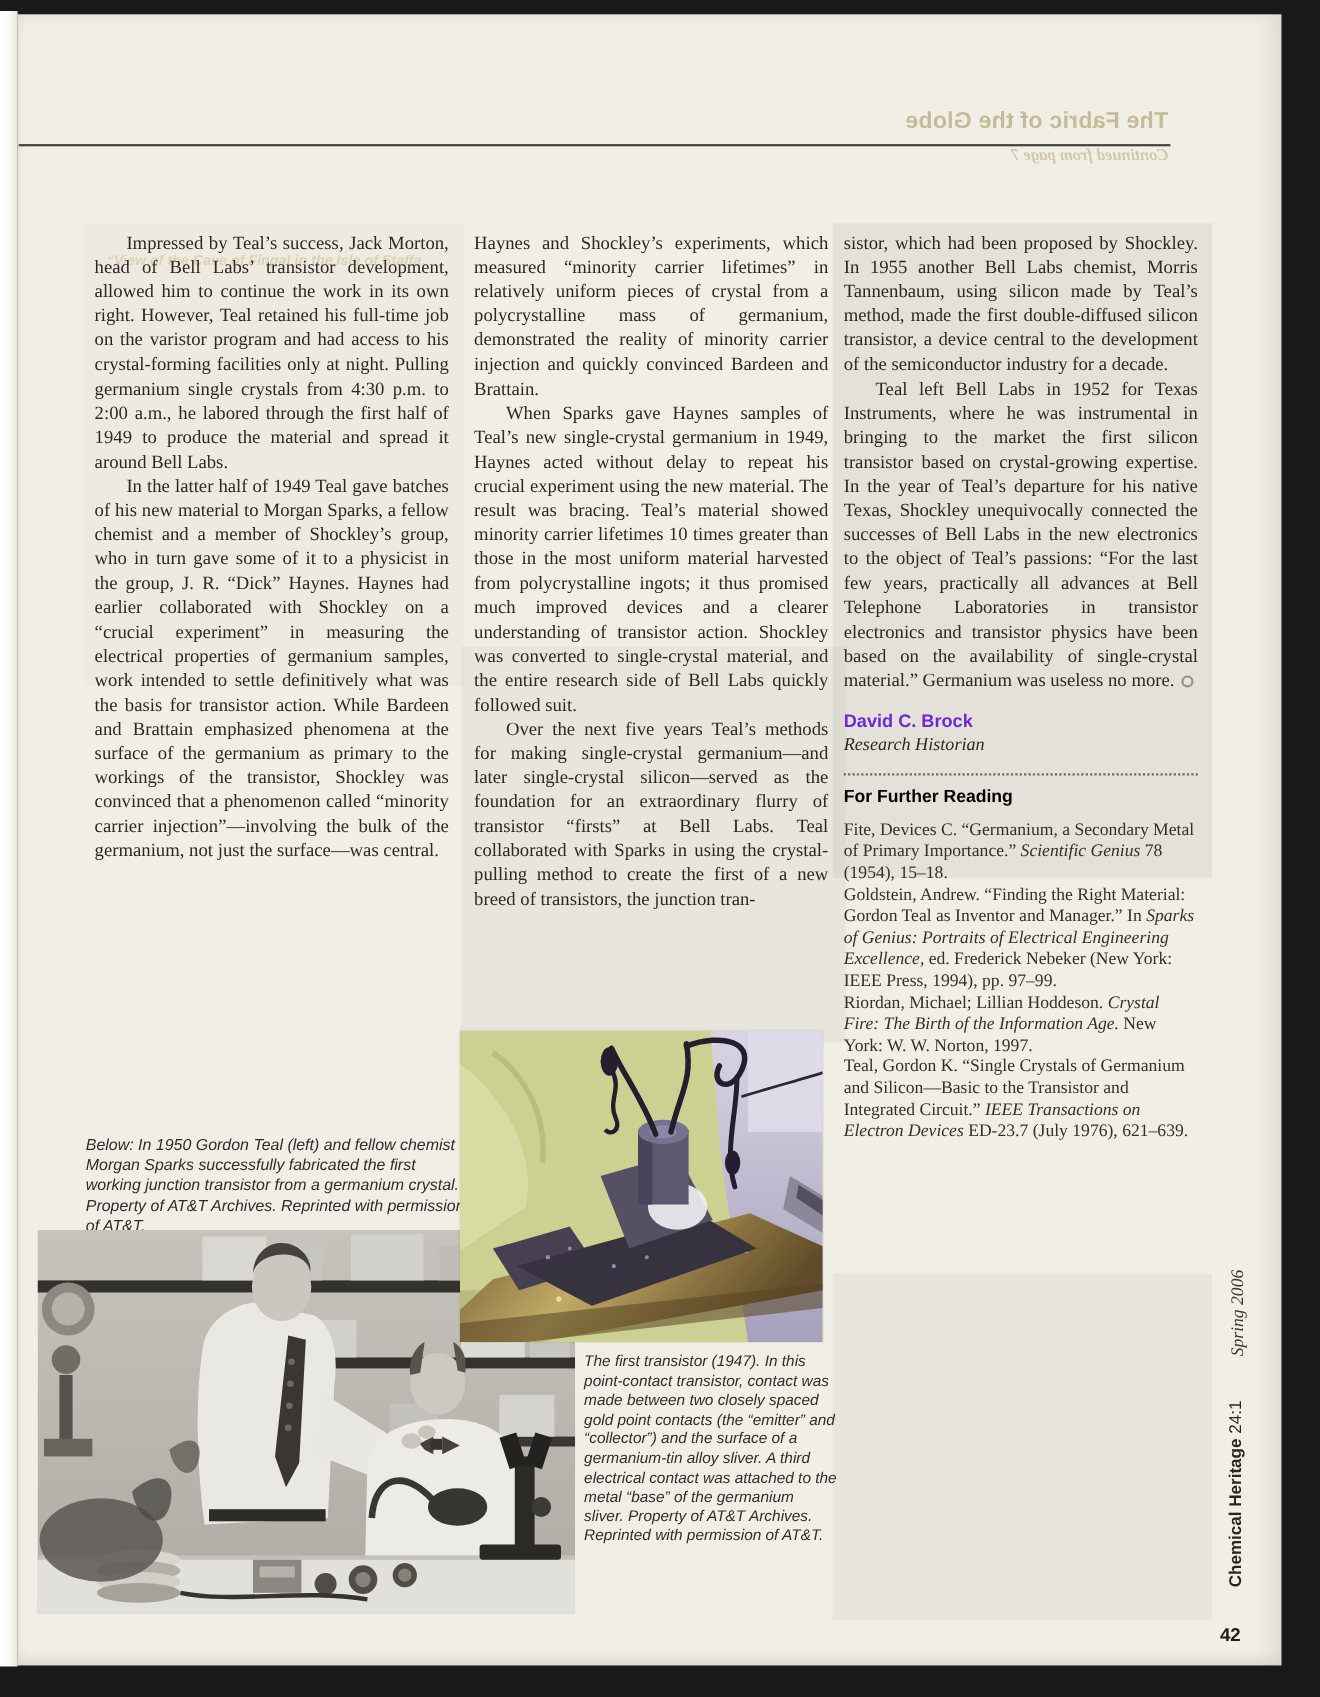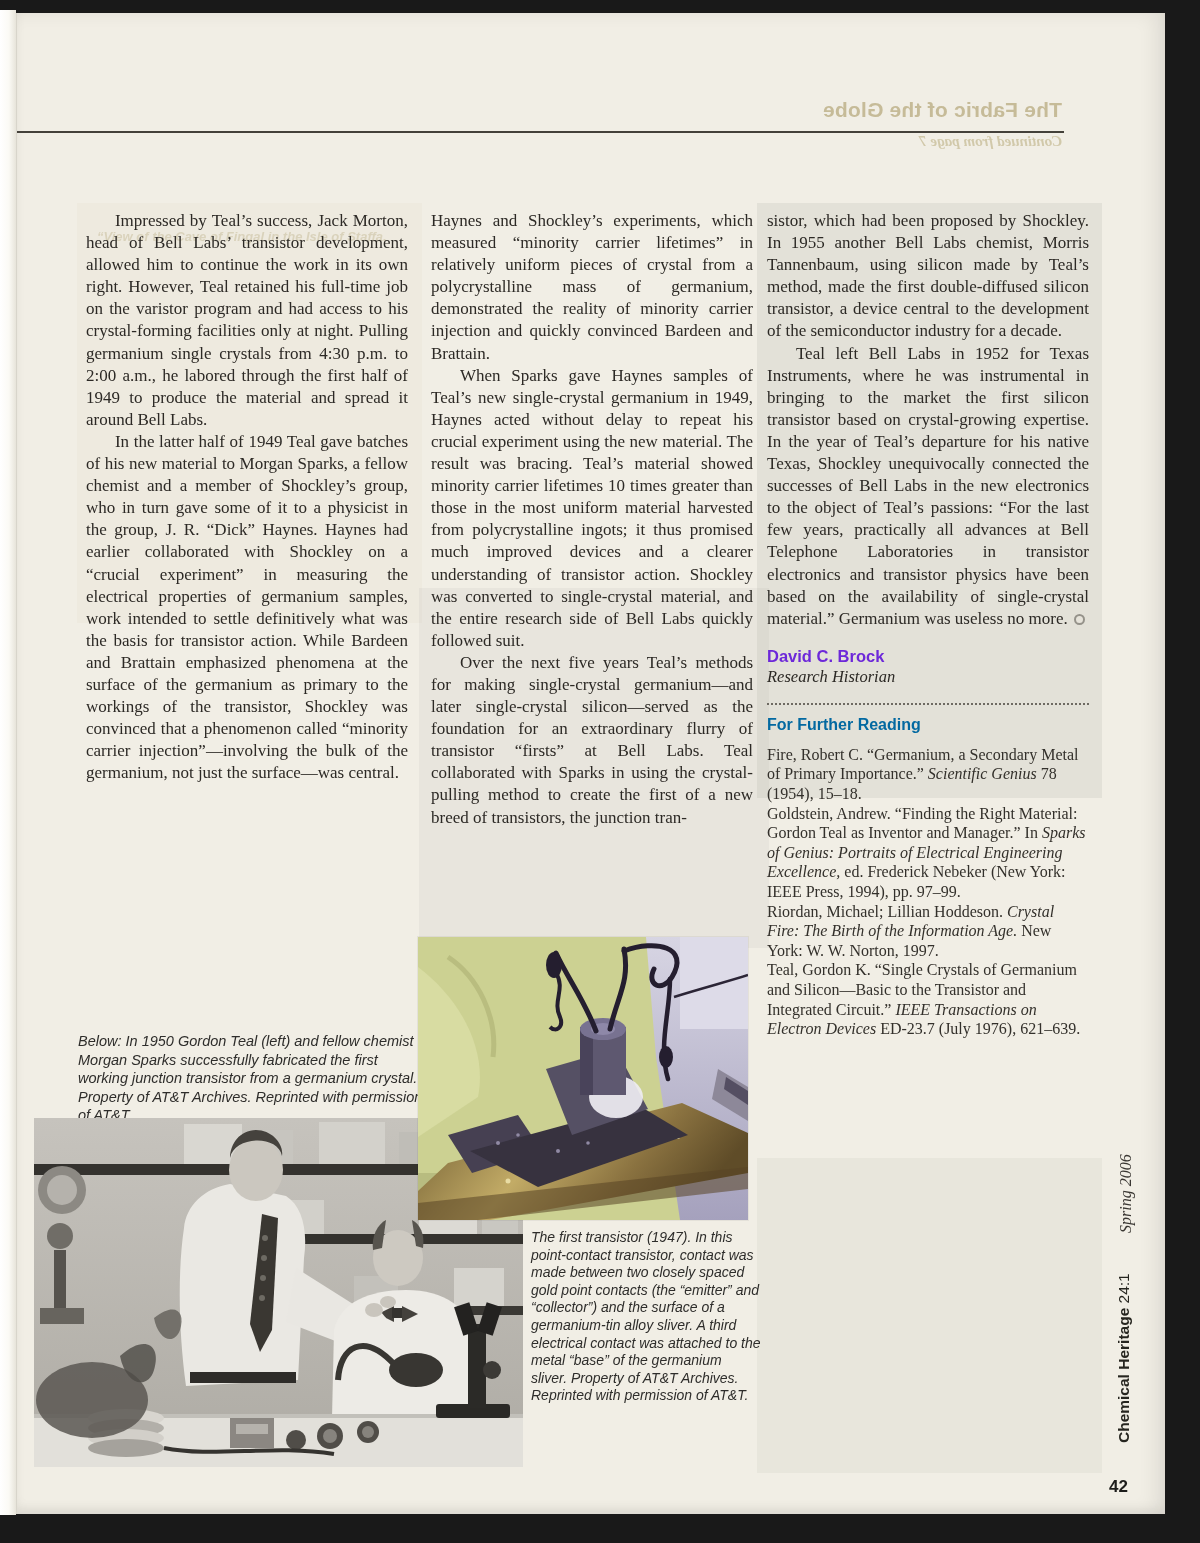--- a/index.html
+++ b/index.html
@@ -64,21 +64,21 @@
     font-size:16.5px;line-height:20px;color:#6d28d9;margin-top:16px;
   }
   .author-title{
     font-style:italic;font-size:16.5px;line-height:22px;color:#2c2925;
   }
   .dotrule{
     border:0;border-top:2px dotted #6e6a62;margin:15px 0 10px 0;width:100%;
   }
   .fr-heading{
     font-family:"Liberation Sans",sans-serif;font-weight:bold;
-    font-size:16px;line-height:20px;color:#0369a1;margin:0 0 10px 0;
+    font-size:16px;line-height:20px;color:#000000;margin:0 0 10px 0;
   }
   .bib{
     font-size:16px;line-height:19.6px;color:#33302b;
     text-align:left;margin:0 0 11px 0;
   }
   .bib i{font-style:italic;}
 
   .caption{
     position:absolute;
     font-family:"Liberation Sans",sans-serif;
@@ -148,21 +148,21 @@
   <div class="col col-3">
     <p>sistor, which had been proposed by Shockley. In 1955 another Bell Labs chemist, Morris Tannenbaum, using silicon made by Teal’s method, made the first double-diffused silicon transistor, a device central to the development of the semiconductor industry for a decade.</p>
     <p class="indent"><span>Teal left Bell Labs in 1952 for Texas Instruments, where he was instrumental in bringing to the market the first silicon transistor based on crystal-growing expertise. In the year of Teal’s departure for his native Texas, Shockley unequivocally connected the successes of Bell Labs in the new electronics to the object of Teal’s passions: “For the last few years, practically all advances at Bell Telephone Laboratories in transistor electronics and transistor physics have been based on the availability of single-crystal material.” Germanium was useless no more.</span><span class="endmark"></span></p>
 
     <div class="author-name">David C. Brock</div>
     <div class="author-title">Research Historian</div>
 
     <hr class="dotrule">
 
     <div class="fr-heading">For Further Reading</div>
-    <p class="bib"><span>Fire, Robert C. “Germanium, a Secondary Metal of Primary Importance.” </span><i>Scientific Genius</i><span> 78 (1954), 15–18.</span></p>
+    <p class="bib"><span>Fite, Devices C. “Germanium, a Secondary Metal of Primary Importance.” </span><i>Scientific Genius</i><span> 78 (1954), 15–18.</span></p>
     <p class="bib"><span>Goldstein, Andrew. “Finding the Right Material: Gordon Teal as Inventor and Manager.” In </span><i>Sparks of Genius: Portraits of Electrical Engineering Excellence,</i><span> ed. Frederick Nebeker (New York: IEEE Press, 1994), pp. 97–99.</span></p>
     <p class="bib"><span>Riordan, Michael; Lillian Hoddeson. </span><i>Crystal Fire: The Birth of the Information Age.</i><span> New York: W. W. Norton, 1997.</span></p>
     <p class="bib"><span>Teal, Gordon K. “Single Crystals of Germanium and Silicon—Basic to the Transistor and Integrated Circuit.” </span><i>IEEE Transactions on Electron Devices</i><span> ED-23.7 (July 1976), 621–639.</span></p>
   </div>
 
   <div class="caption caption-lab">Below: In 1950 Gordon Teal (left) and fellow chemist Morgan Sparks successfully fabricated the first working junction transistor from a germanium crystal. Property of AT&amp;T Archives. Reprinted with permission of AT&amp;T.</div>
 
   <div class="photo photo-lab">
     <svg viewBox="0 0 489 349" preserveAspectRatio="none">
       <defs>

